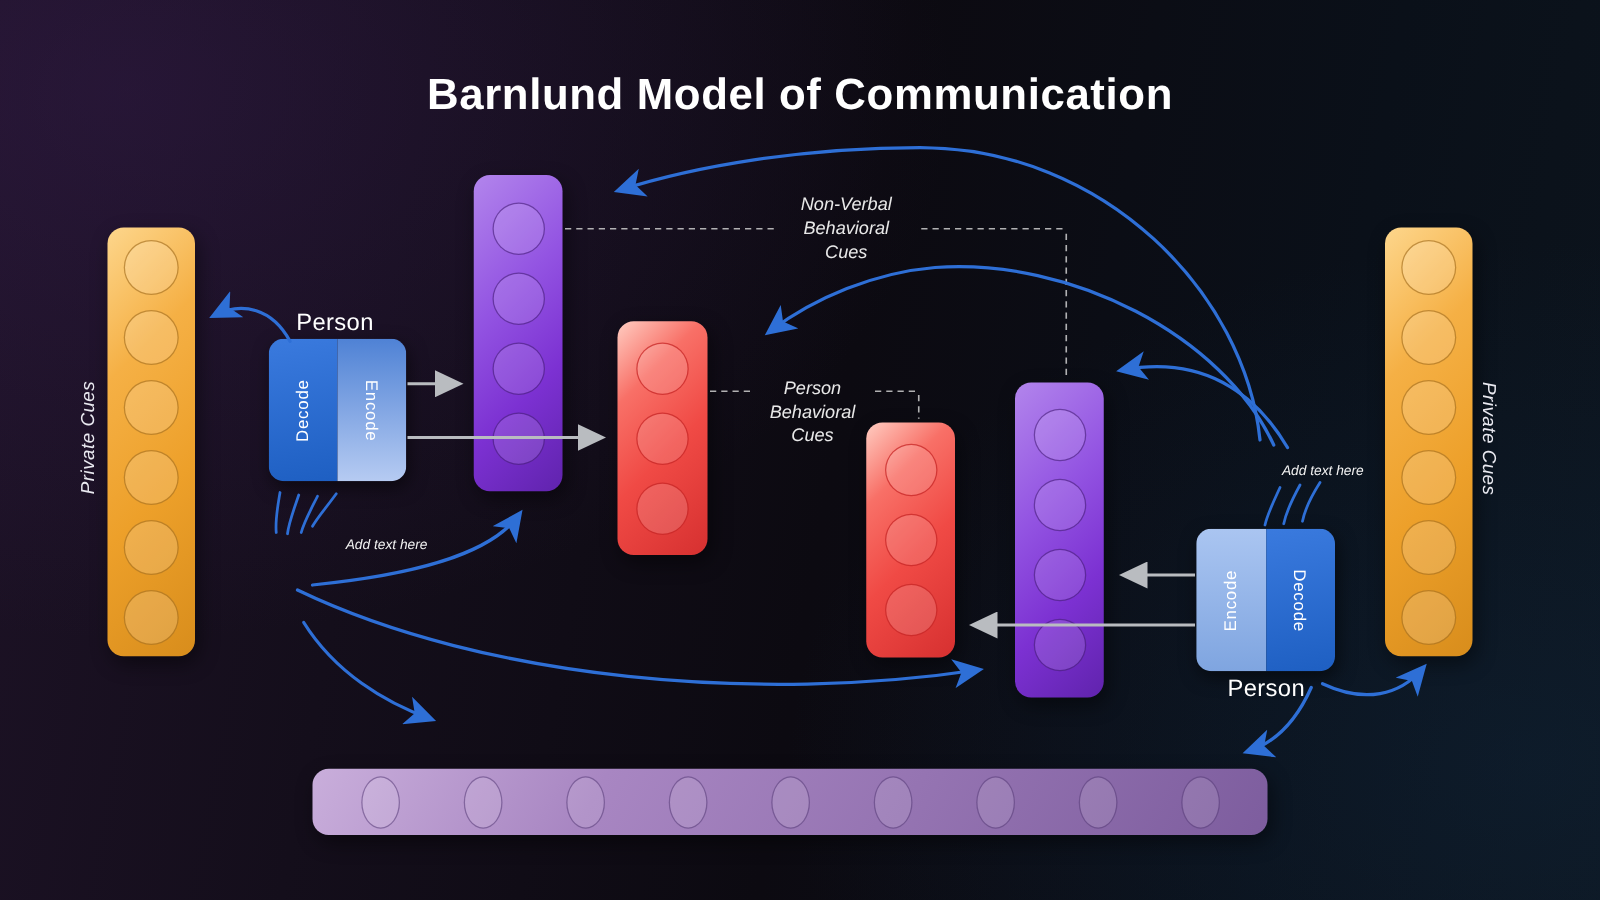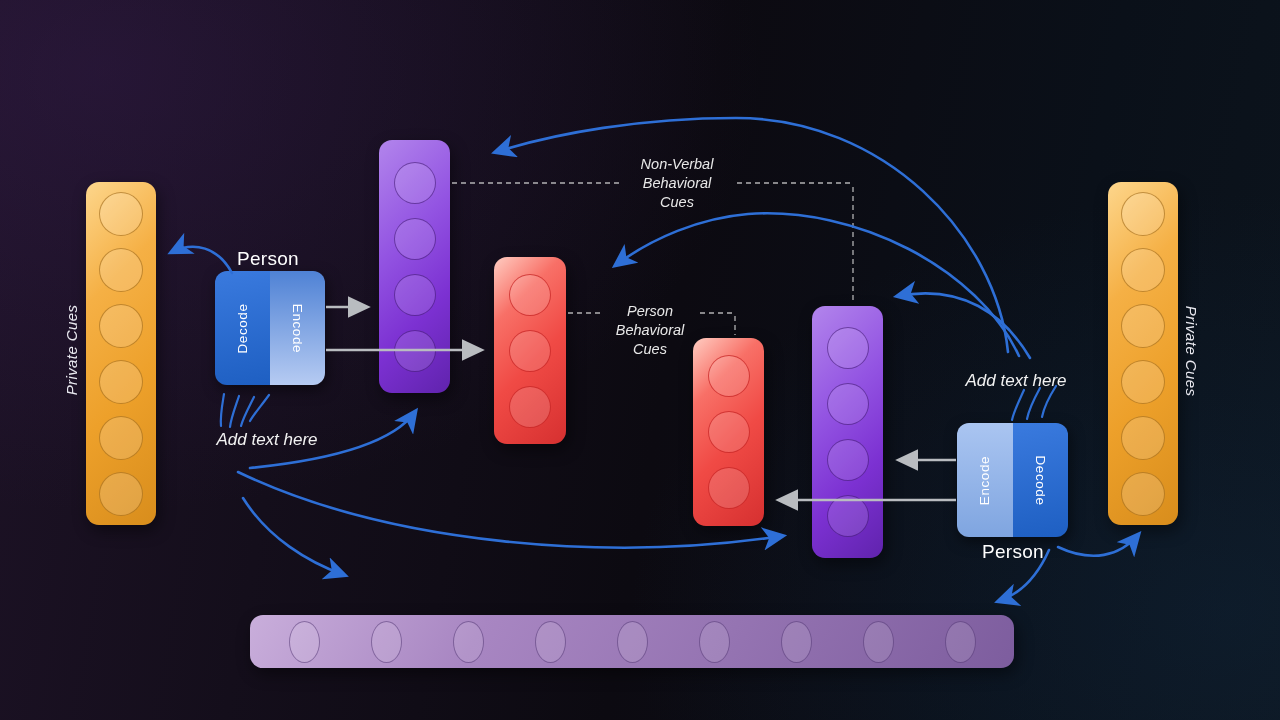--- a/index.html
+++ b/index.html
@@ -39,34 +39,35 @@
   .half-light-rev{background:linear-gradient(180deg,#aac5f1,#7fa5e0);}
   
   .person-label{position:absolute;width:140px;text-align:center;color:#fff;
     font-size:19px;letter-spacing:.3px;}
   .vlabel{position:absolute;font-style:italic;color:#e9e9f0;font-size:15px;
     white-space:nowrap;letter-spacing:.4px;}
   .vlabel.ccw{transform:translate(-50%,-50%) rotate(-90deg);}
   .vlabel.cw{transform:translate(-50%,-50%) rotate(90deg);}
   .cue-label{position:absolute;width:140px;text-align:center;font-style:italic;
     color:#e8e8e8;font-size:14.5px;line-height:19px;}
-  .add-text{position:absolute;width:150px;text-align:center;font-style:italic;
-    color:#f2f2f2;font-size:17px;}
+  .add-text{position:absolute;width:150px;text-align:right;font-style:italic;
+    color:#f2f2f2;font-size:11px;}
   
   #arrows{position:absolute;left:0;top:0;pointer-events:none;}
   .blue-line{stroke:#2e6fd6;stroke-width:2.6;fill:none;stroke-linecap:round;}
   .blue-tick{stroke:#2e6fd6;stroke-width:2.2;fill:none;stroke-linecap:round;}
   .gray-line{stroke:#b9bcc0;stroke-width:2.4;fill:none;}
   .dash-line{stroke:#cfcfcf;stroke-width:1.3;fill:none;stroke-dasharray:5 4;opacity:.85;}
 </style>
 </head>
 <body>
 
 <div id="slide">
 
+  <div class="title">Barnlund Model of Communication</div>
 
   <div id="bars-layer">
       <div class="bar bar-orange" style="left: 86px; top: 182px; width: 70px; height: 343px;">
         <div class="stud" style="width: 44px; height: 44px; top: 9.5px; left: 13px;"></div>
         <div class="stud" style="width: 44px; height: 44px; top: 65.5px; left: 13px;"></div>
         <div class="stud" style="width: 44px; height: 44px; top: 121.5px; left: 13px;"></div>
         <div class="stud" style="width: 44px; height: 44px; top: 177.5px; left: 13px;"></div>
         <div class="stud" style="width: 44px; height: 44px; top: 233.5px; left: 13px;"></div>
         <div class="stud" style="width: 44px; height: 44px; top: 289.5px; left: 13px;"></div>
       </div>

